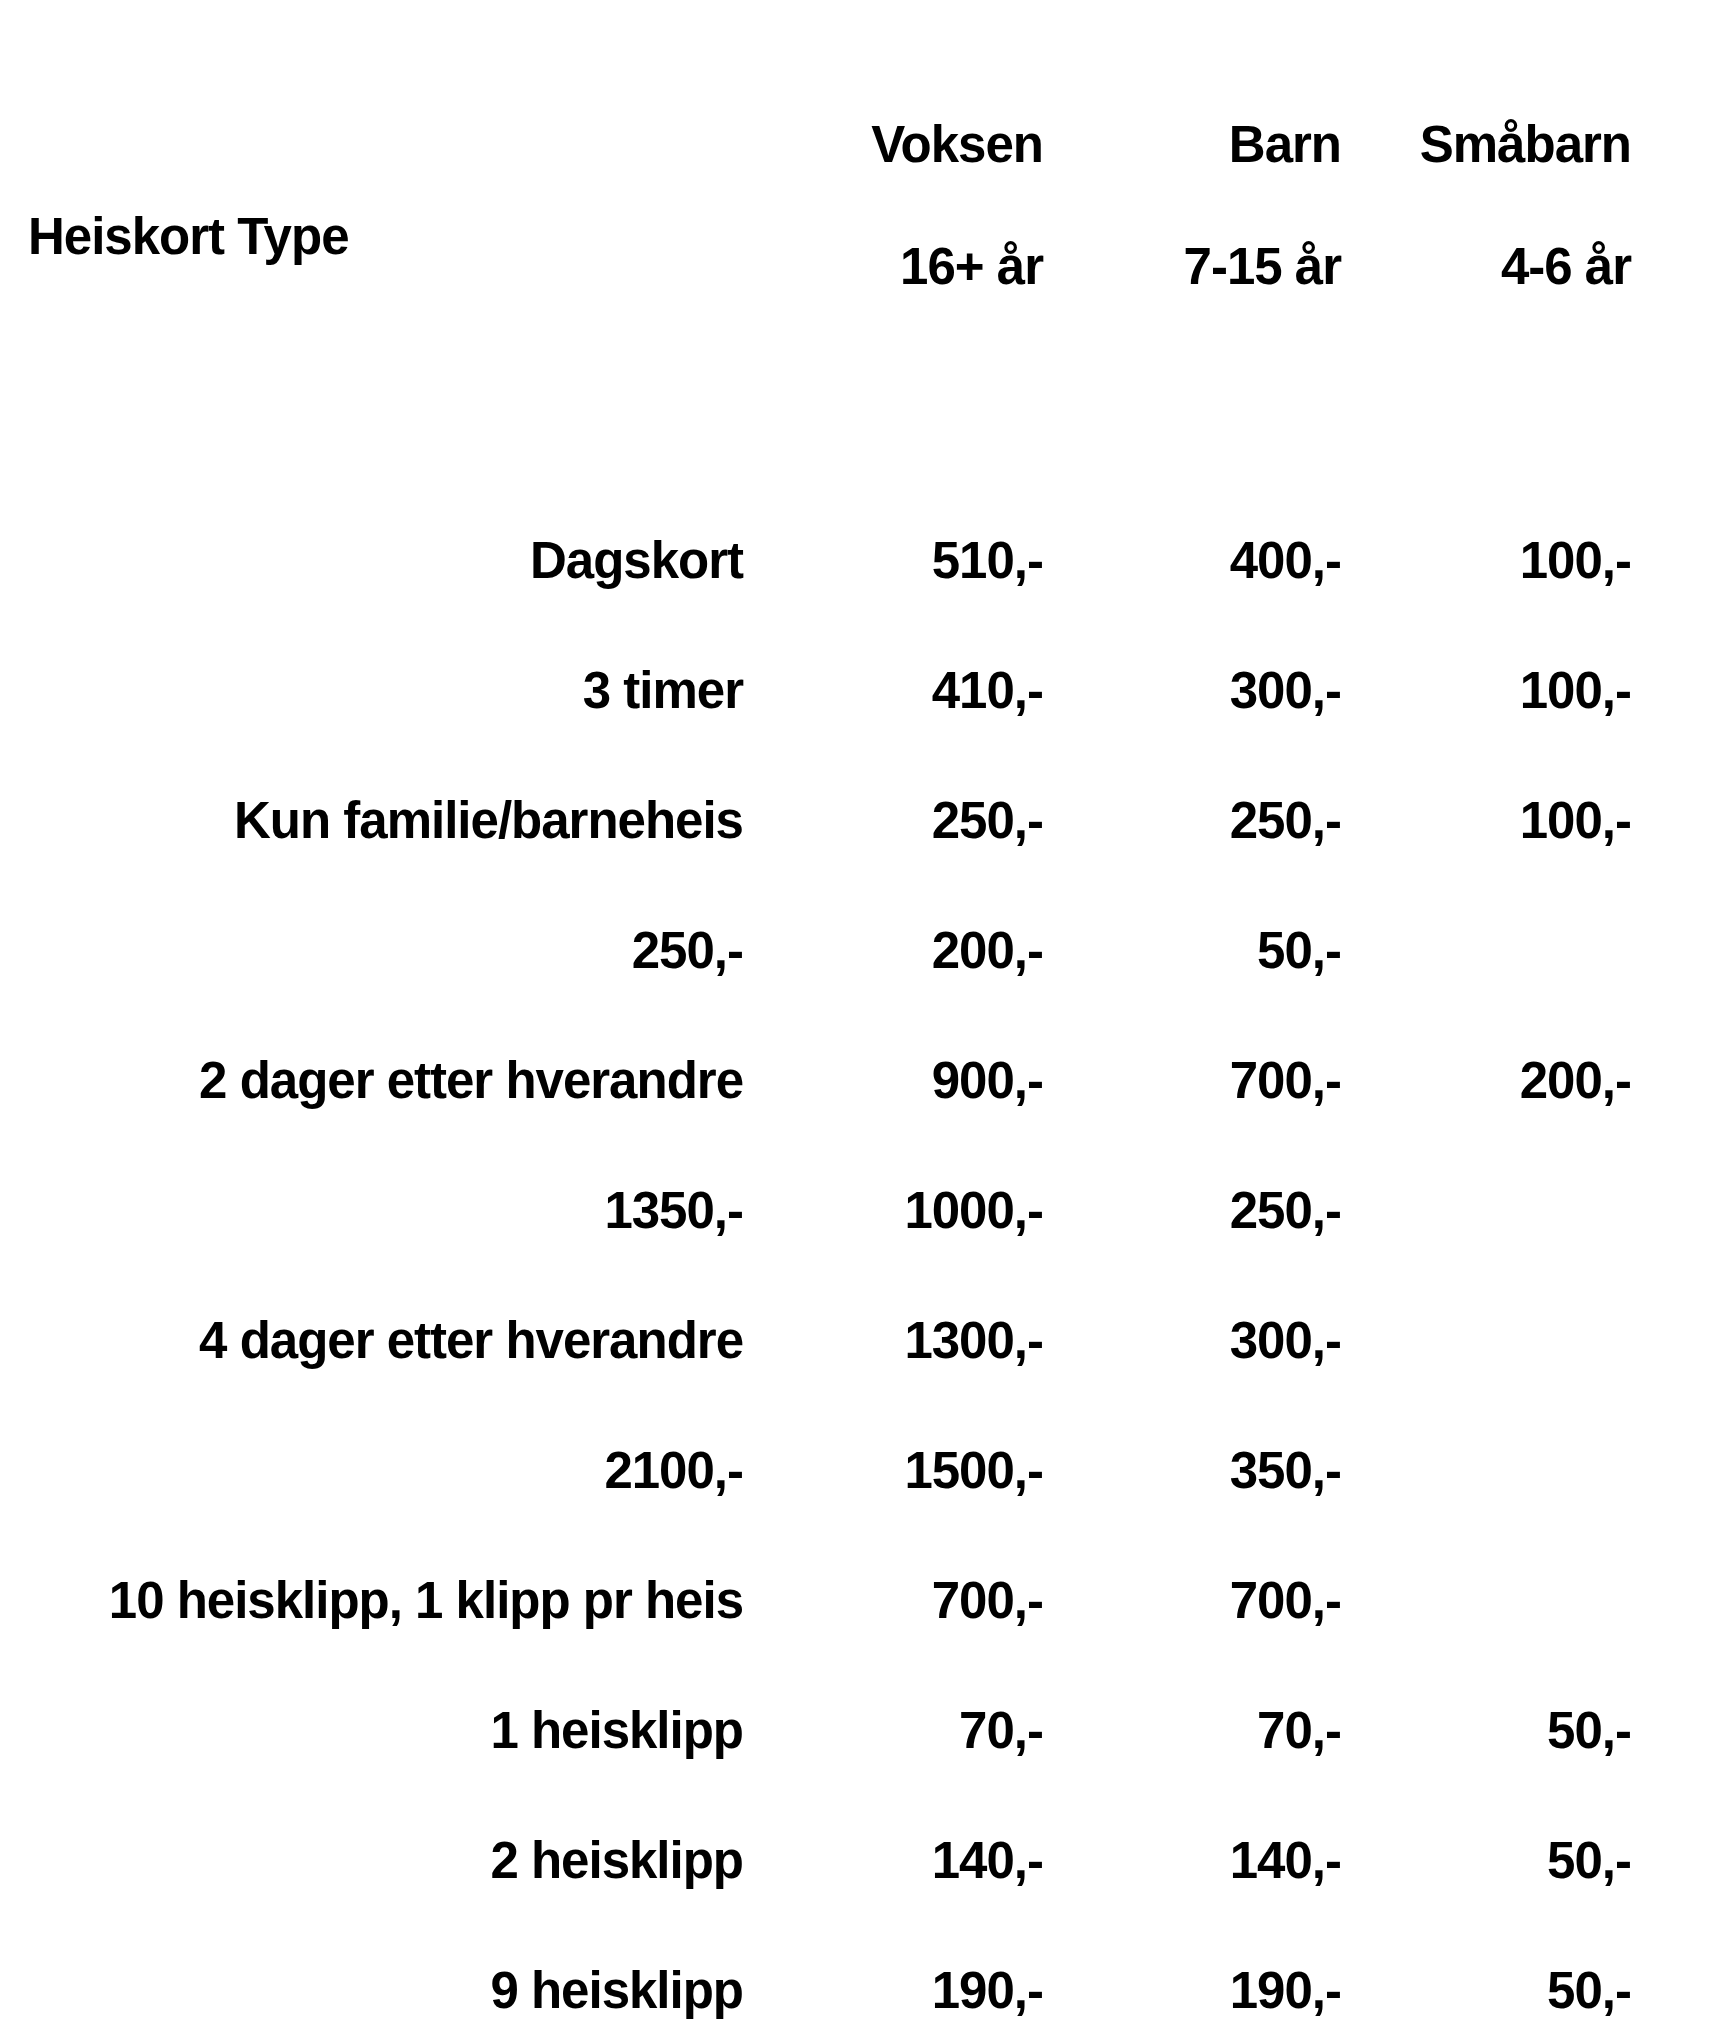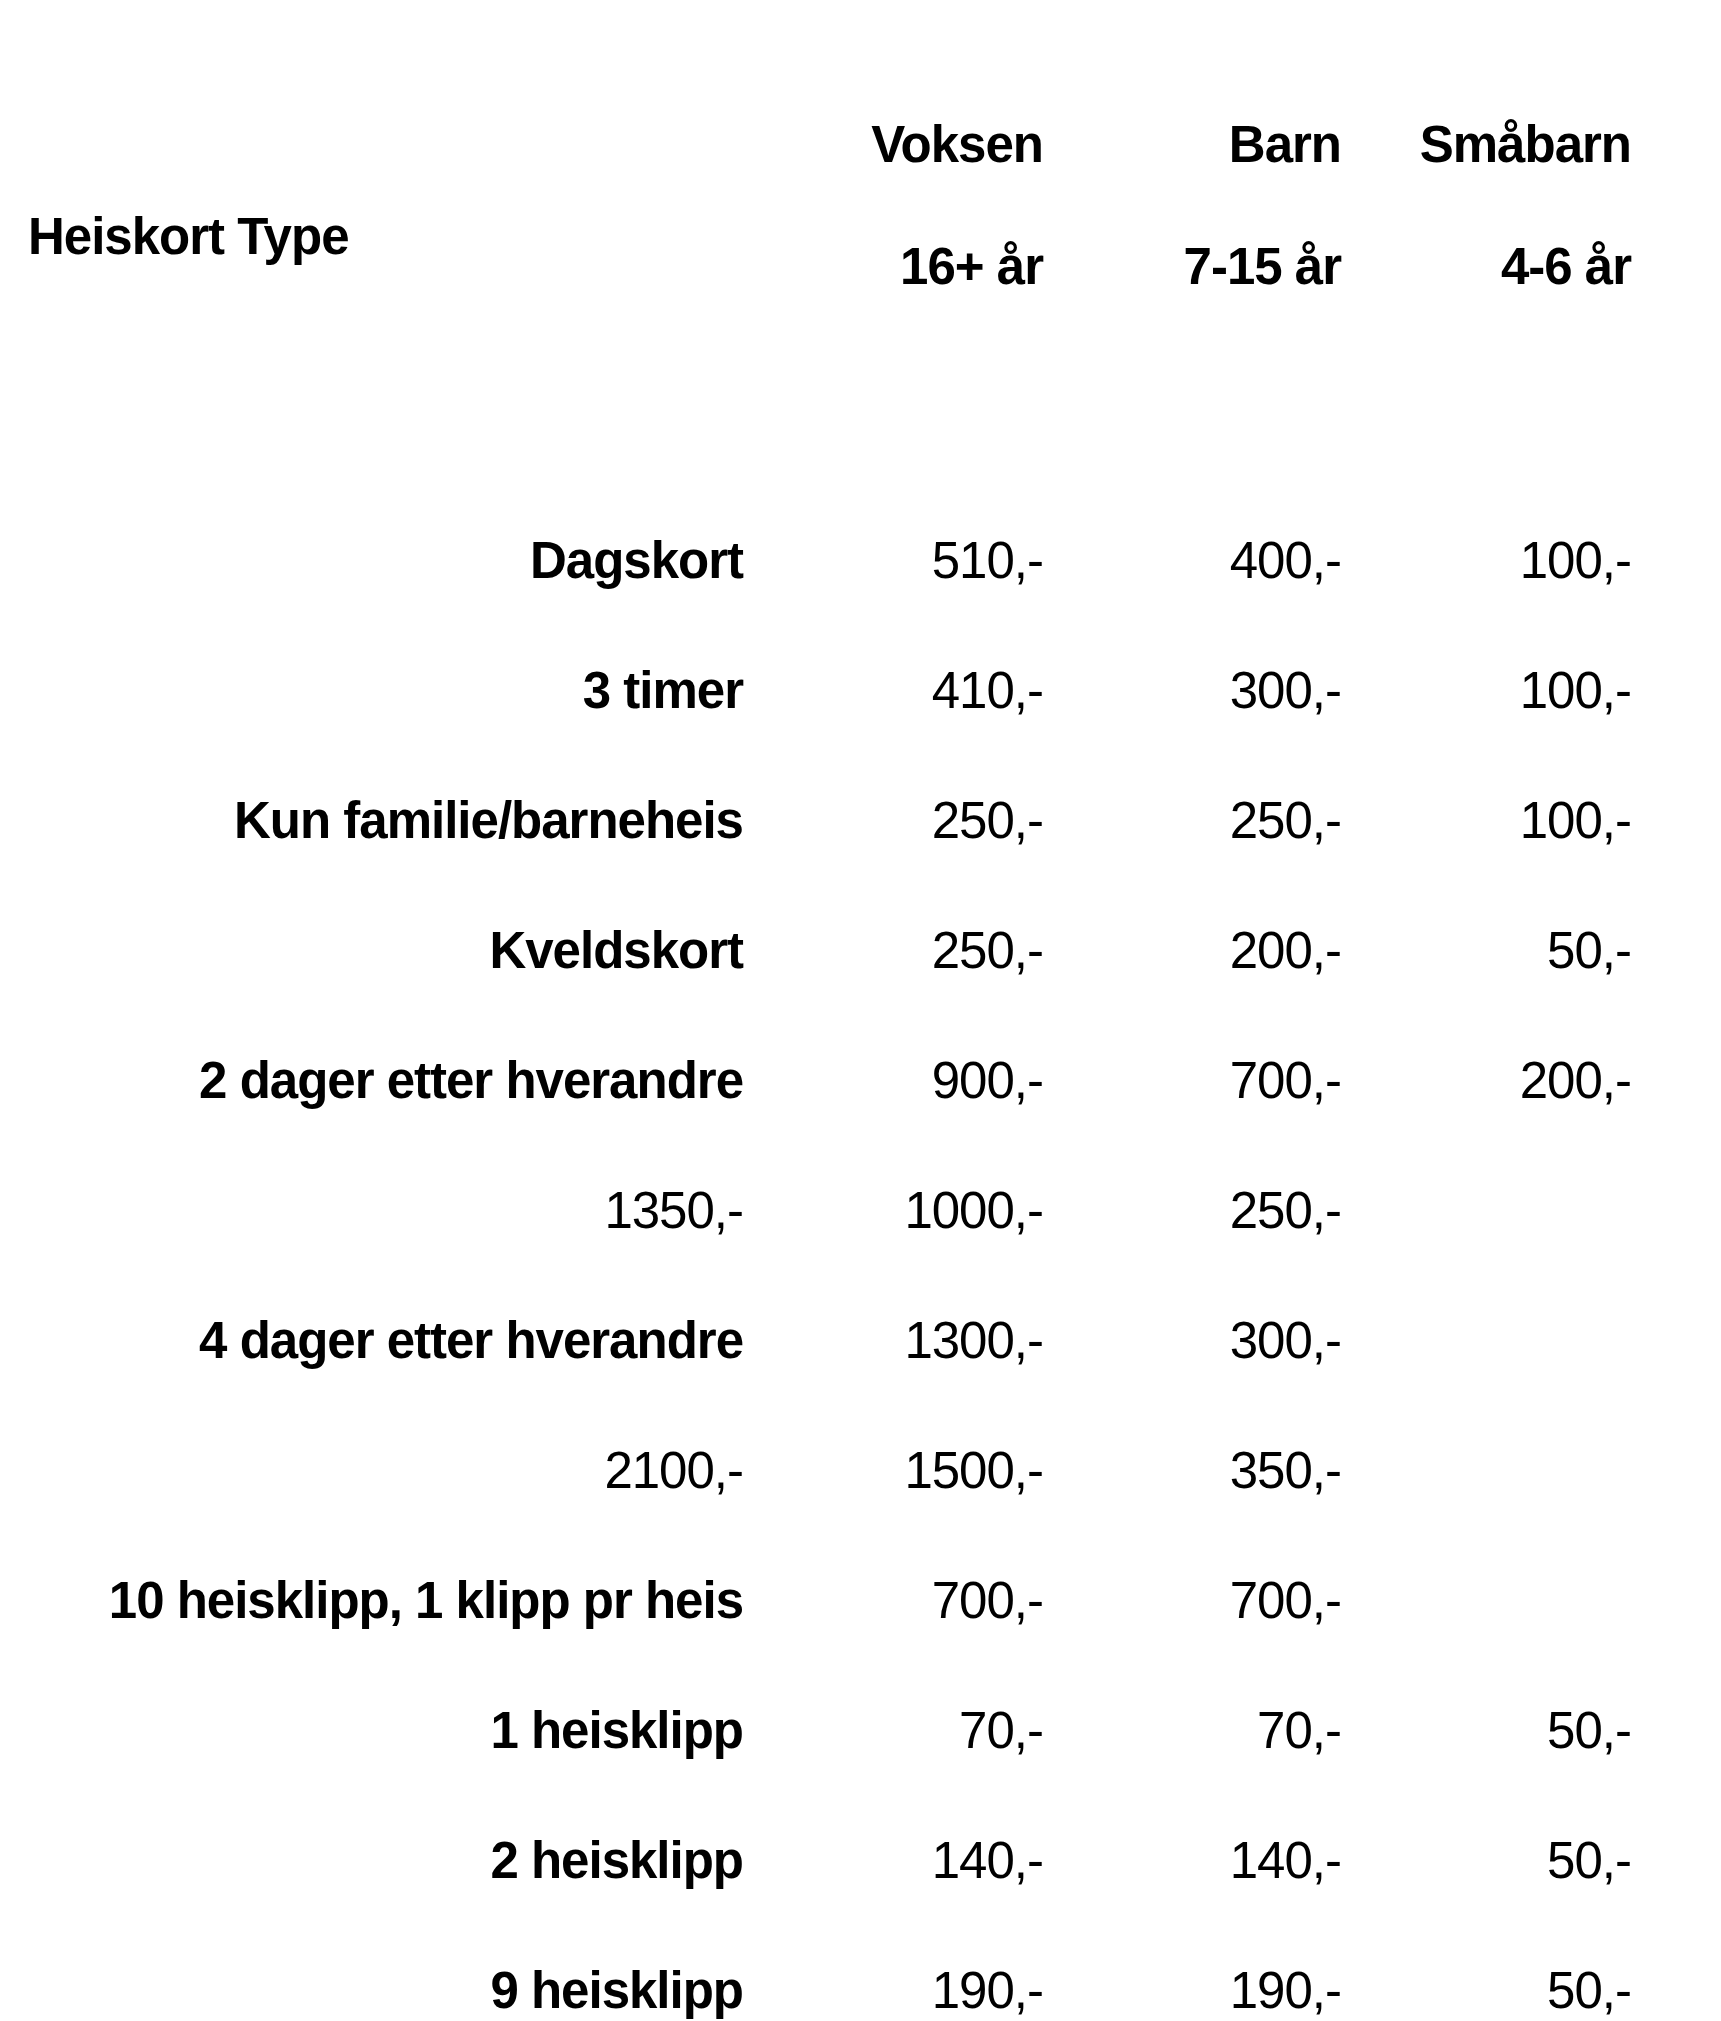--- a/index.html
+++ b/index.html
@@ -39,21 +39,21 @@
     margin-top: 137px;
   }
   .data-row {
     height: 130px;
   }
   .data-row .label {
     font-weight: 700;
     text-align: right;
   }
   .data-row .num {
-    font-weight: 400;
+    font-weight: 700;
   }
 </style>
 </head>
 <body>
 
 <div class="price-table">
 
   <div class="grid-row header-row">
     <div class="cell col-head">
       <span>Heiskort Type</span>
@@ -88,21 +88,20 @@
   </div>
 
   <div class="grid-row data-row">
     <div class="cell label">Kun familie/barneheis</div>
     <div class="cell num">250,-</div>
     <div class="cell num">250,-</div>
     <div class="cell num">100,-</div>
   </div>
 
   <div class="grid-row data-row">
-    <div class="cell label">Kveldskort</div>
     <div class="cell num">250,-</div>
     <div class="cell num">200,-</div>
     <div class="cell num">50,-</div>
   </div>
 
   <div class="grid-row data-row">
     <div class="cell label">2 dager etter hverandre</div>
     <div class="cell num">900,-</div>
     <div class="cell num">700,-</div>
     <div class="cell num">200,-</div>

